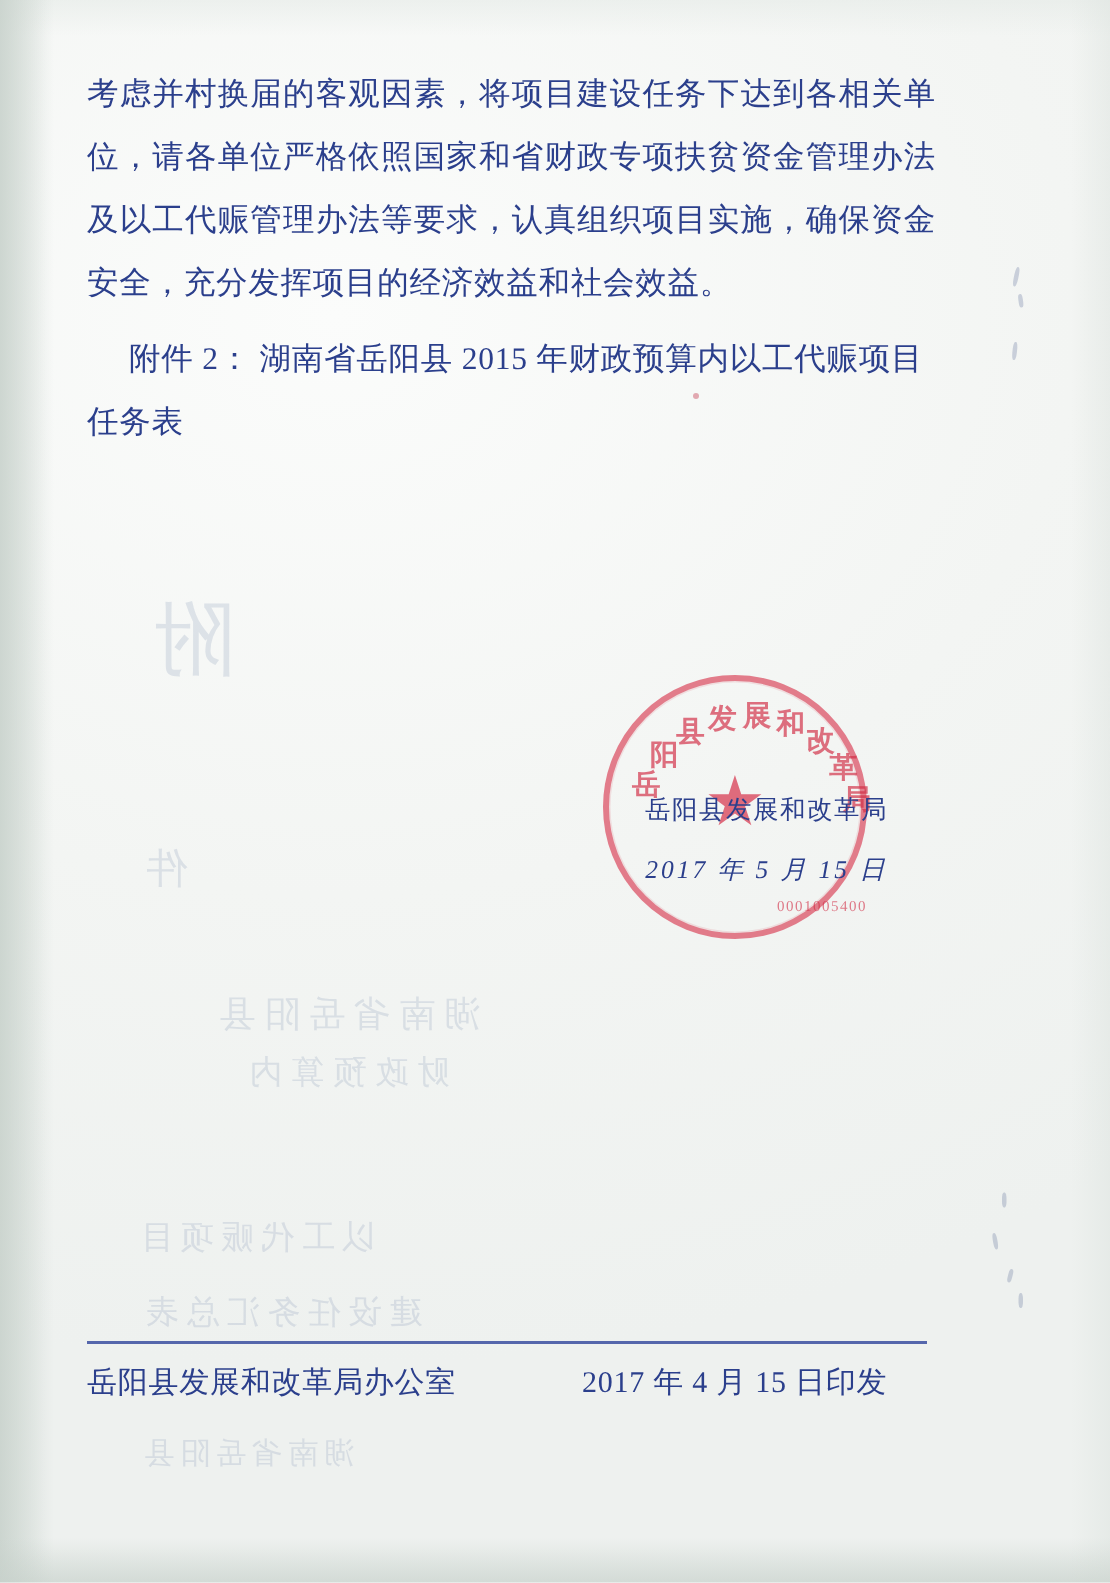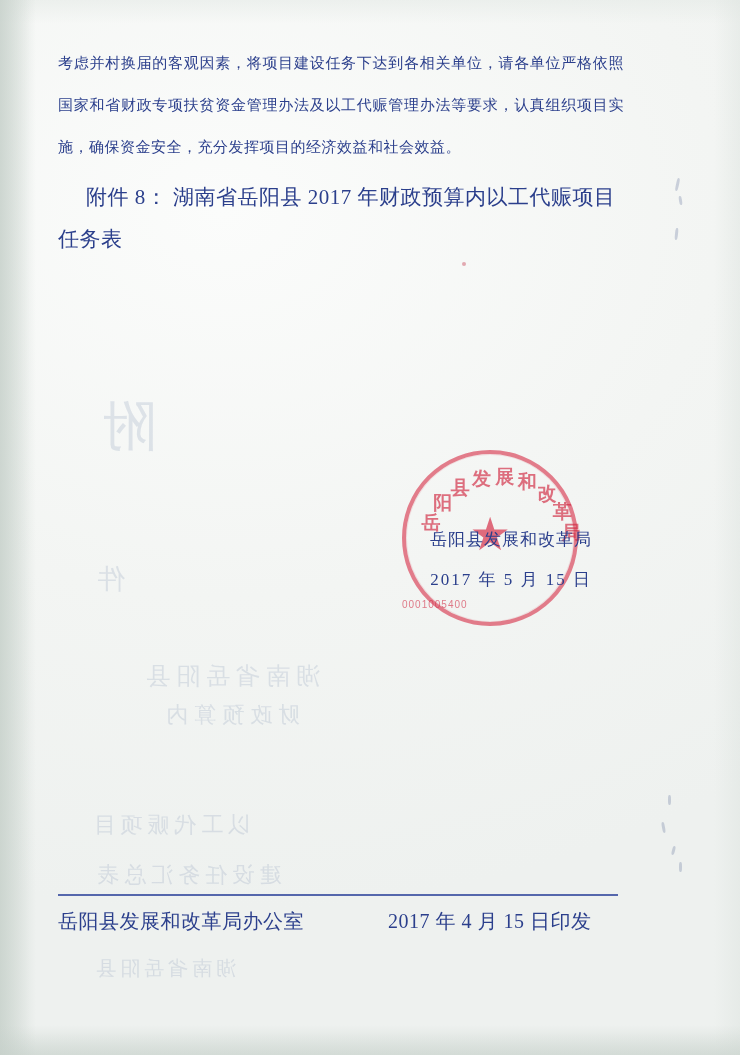--- a/index.html
+++ b/index.html
@@ -43,21 +43,21 @@
   }
 
   .content {
     position: absolute;
     left: 58px;
     top: 42px;
     width: 566px;
   }
   .para {
     color: #2b3f8c;
-    font-size: 15px;
+    font-size: 21px;
     line-height: 42px;
     letter-spacing: 0.5px;
     text-align: justify;
     text-justify: inter-ideograph;
     font-family: Liberation Sans, sans-serif;
   }
   .att {
     color: #2b3f8c;
     font-size: 21px;
     line-height: 42px;
@@ -71,20 +71,21 @@
     right: 148px;
     top: 520px;
     text-align: center;
     color: #2b3f8c;
     font-size: 17px;
     line-height: 40px;
     letter-spacing: 1px;
   }
   .sig-date {
     letter-spacing: 2px;
+    font-style: italic;
   }
 
   
   .seal {
     position: absolute;
     left: 402px;
     top: 450px;
     width: 176px;
     height: 176px;
     pointer-events: none;
@@ -124,25 +125,25 @@
     color: rgba(210, 45, 70, 0.68);
     font-family: "Liberation Serif", serif;
     transform-origin: 0 0;
     font-weight: bold;
   }
   .seal-bottom-text {
     position: absolute;
     left: 0;
     bottom: 16px;
     width: 176px;
-    text-align: left;
+    text-align: right;
     font-size: 10px;
     letter-spacing: 1px;
     color: rgba(210, 45, 70, 0.62);
-    font-family: Liberation Sans, sans-serif;
+    font-family: Liberation Serif, serif;
   }
 
   .footer-rule {
     position: absolute;
     left: 58px;
     top: 894px;
     width: 560px;
     height: 2px;
     background: #3a4fa0;
     opacity: 0.85;
@@ -199,21 +200,21 @@
   <div class="speck" style="left:679px; top:196px; width:3px; height:9px; transform:rotate(-8deg);"></div>
   <div class="speck" style="left:675px; top:228px; width:3px; height:12px; transform:rotate(6deg);"></div>
   <div class="speck" style="left:668px; top:795px; width:3px; height:10px;"></div>
   <div class="speck" style="left:662px; top:822px; width:3px; height:11px; transform:rotate(-10deg);"></div>
   <div class="speck" style="left:672px; top:846px; width:3px; height:9px; transform:rotate(14deg);"></div>
   <div class="speck" style="left:679px; top:862px; width:3px; height:10px;"></div>
   <div class="speck" style="left:462px; top:262px; width:4px; height:4px; border-radius:50%; background:rgba(200,70,90,0.45);"></div>
 
   <div class="content">
     <div class="para">考虑并村换届的客观因素，将项目建设任务下达到各相关单位，请各单位严格依照国家和省财政专项扶贫资金管理办法及以工代赈管理办法等要求，认真组织项目实施，确保资金安全，充分发挥项目的经济效益和社会效益。</div>
-    <div class="att">附件 8： 湖南省岳阳县 2017 年财政预算内以工代赈项目任务表</div>
+    <div class="att">附件 2： 湖南省岳阳县 2015 年财政预算内以工代赈项目任务表</div>
   </div>
 
   <div class="seal">
     <div class="ring"></div>
     <div class="seal-top-text">
       <span style="transform: rotate(-68deg) translate(0,-74px) rotate(68deg);">岳</span>
       <span style="transform: rotate(-50deg) translate(0,-74px) rotate(50deg);">阳</span>
       <span style="transform: rotate(-32deg) translate(0,-74px) rotate(32deg);">县</span>
       <span style="transform: rotate(-14deg) translate(0,-74px) rotate(14deg);">发</span>
       <span style="transform: rotate(4deg) translate(0,-74px) rotate(-4deg);">展</span>

